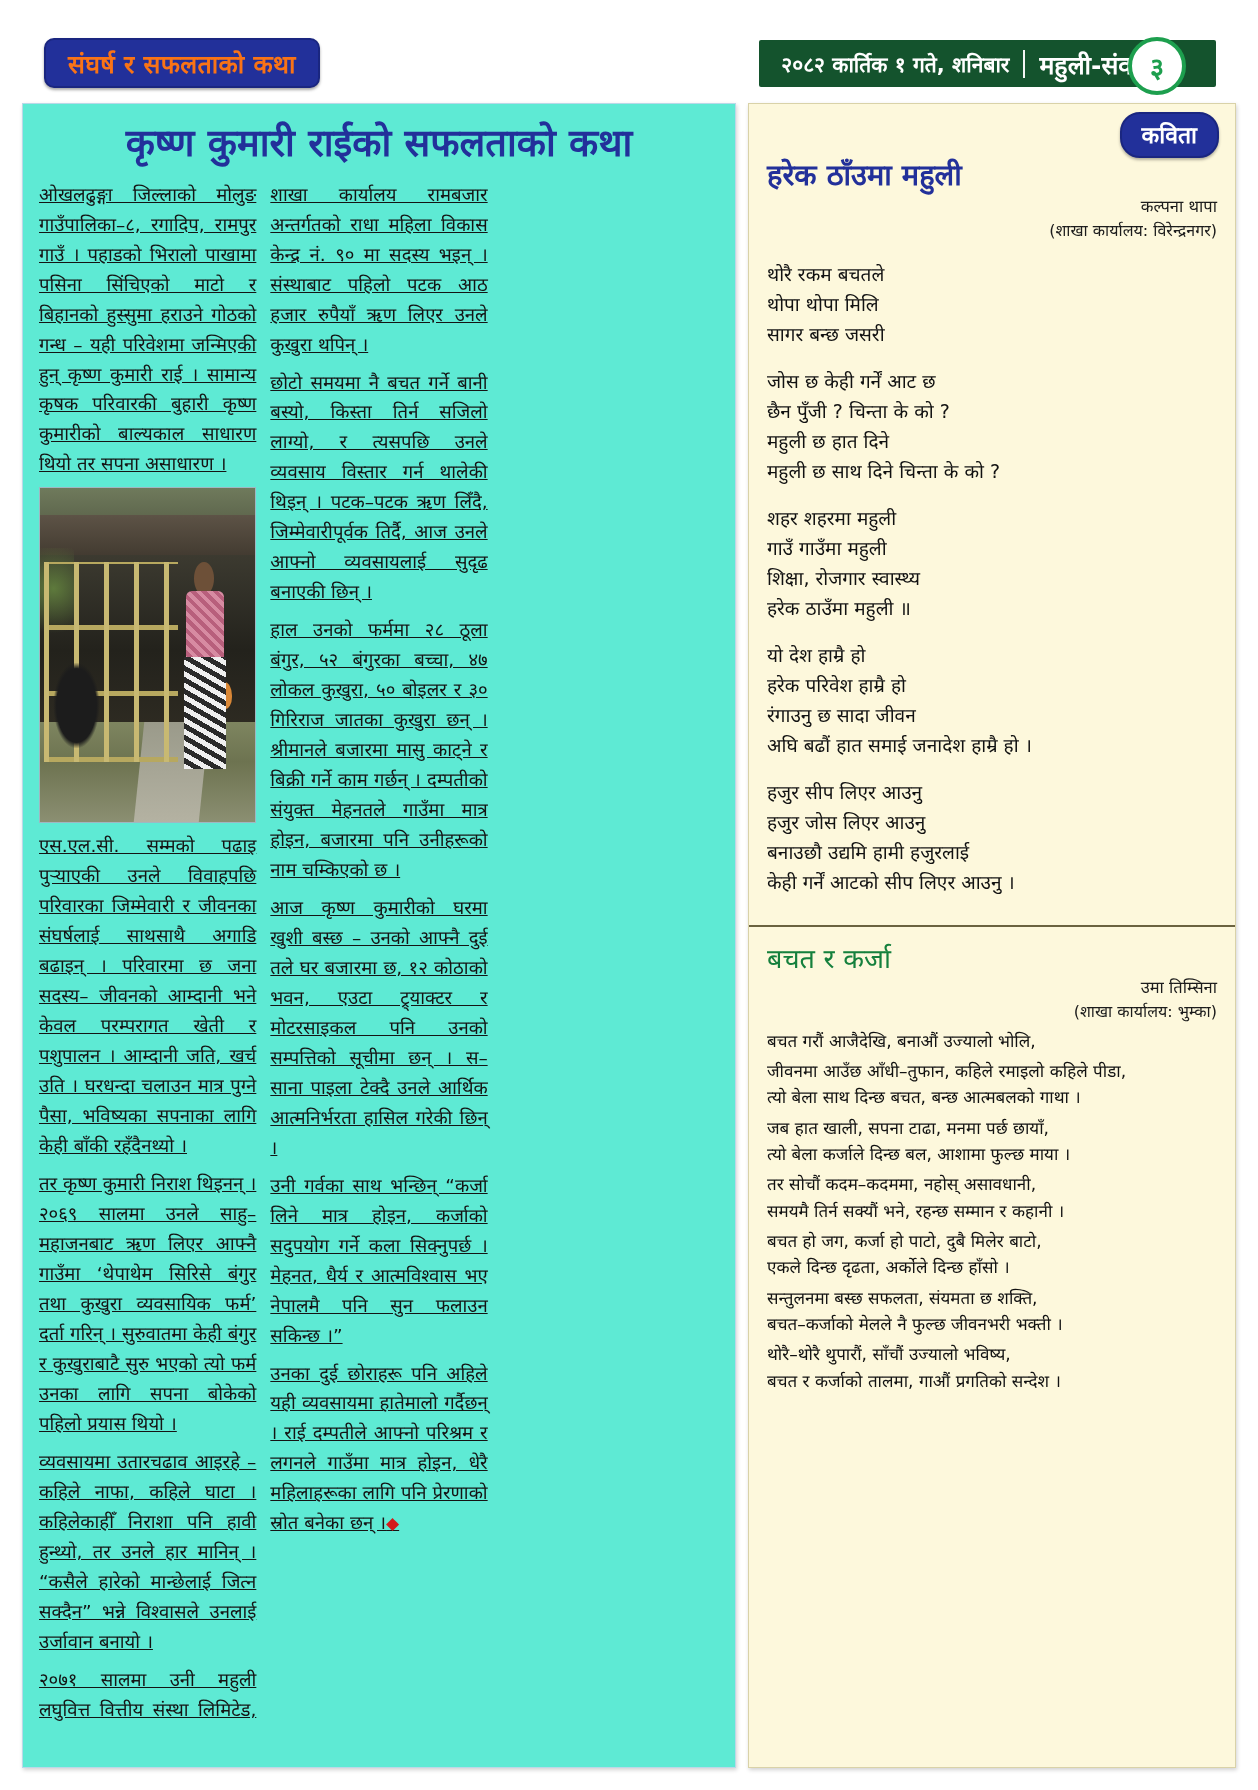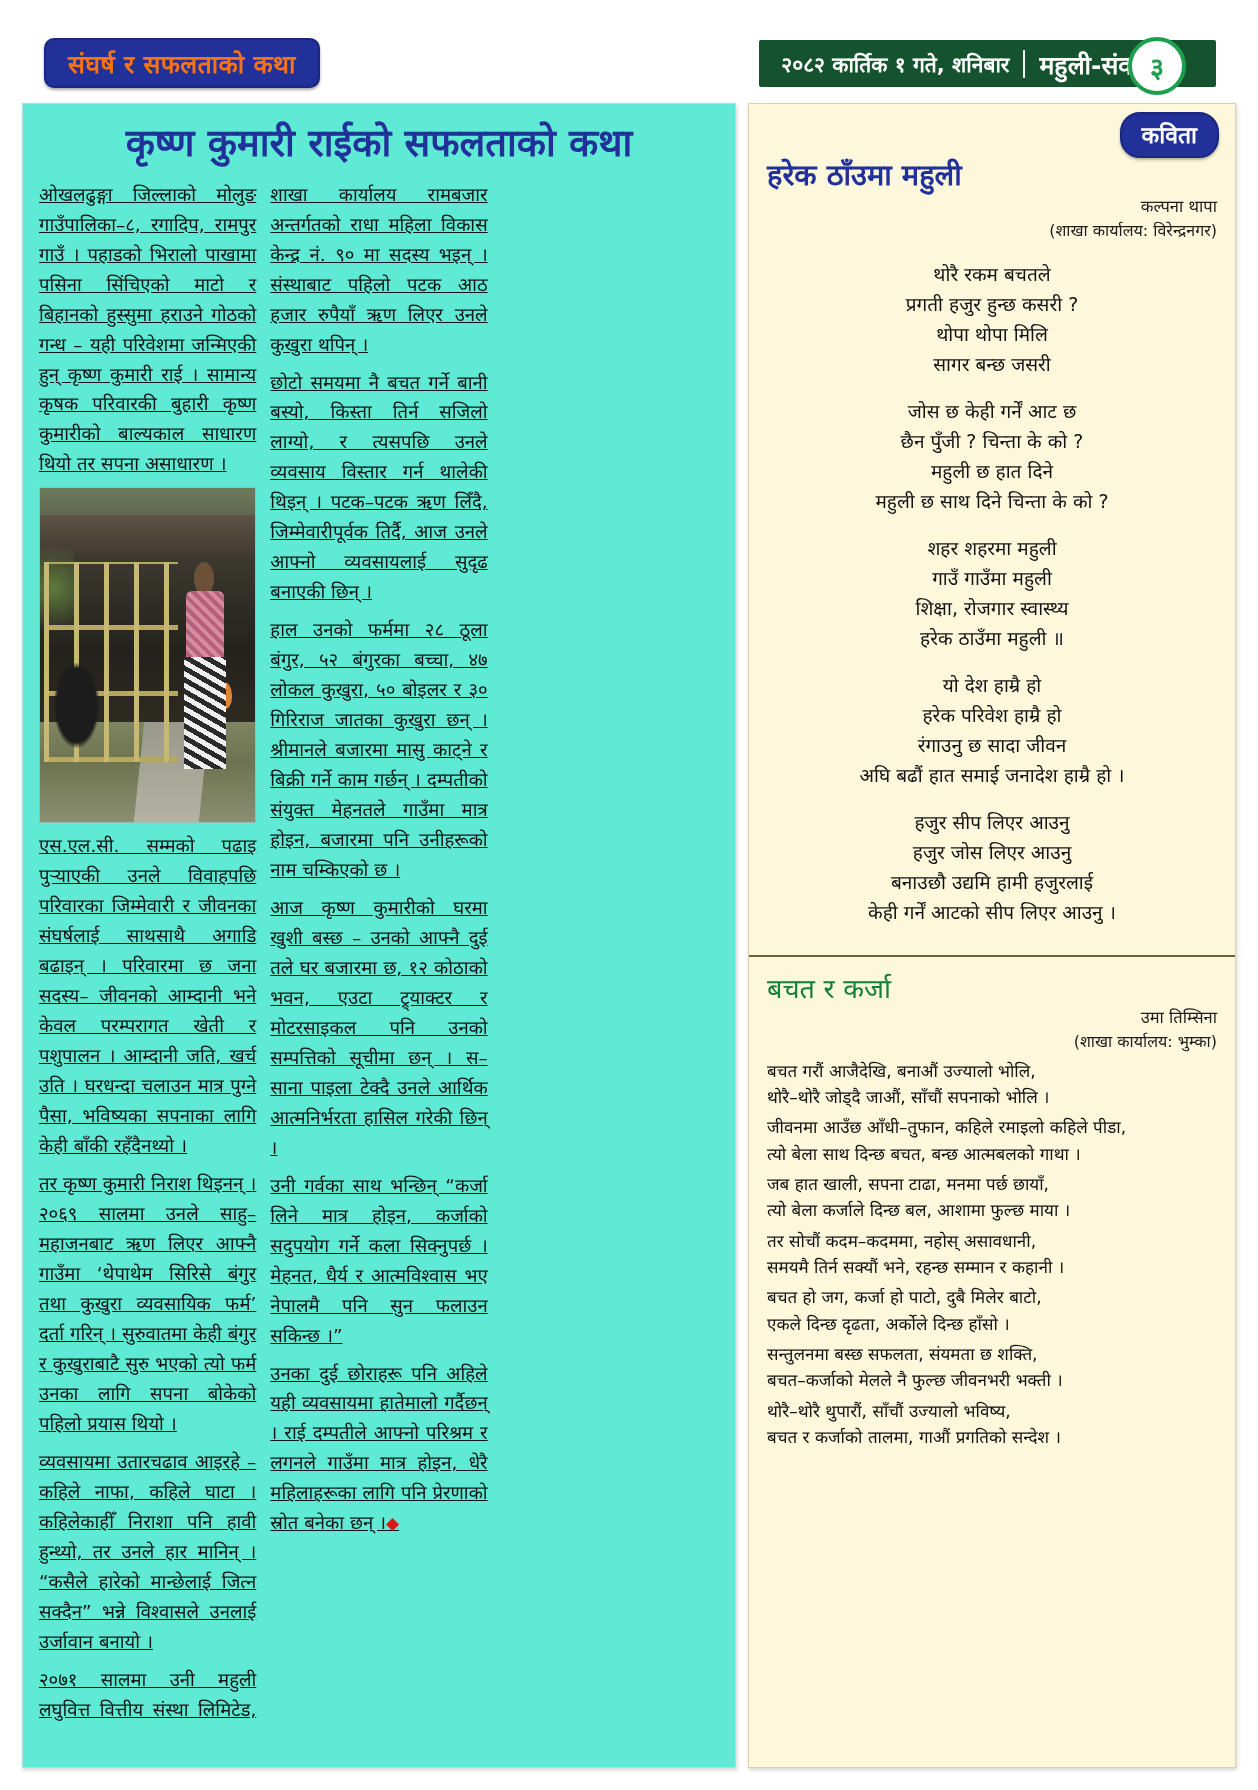--- a/index.html
+++ b/index.html
@@ -157,21 +157,21 @@
   }
   .byline {
     text-align: right; color: #1c1c1c;
     font-size: 16.5px; line-height: 1.45;
   }
   .byline .org { font-size: 16px; }
   .stanza {
     color: #111111; font-size: 19px; line-height: 1.58;
     margin-top: 17px;
   }
-  .stanza div { white-space: nowrap; text-align: center; }
+  .stanza div { white-space: nowrap; }
 
   .hr-sep { height: 2px; background: #6b6340; margin: 12px 0 0 0; }
 
   .savings-box { position: relative; padding: 12px 18px 16px 18px; }
   .savings-title {
     color: #15803d; font-size: 27px; font-weight: normal; margin-bottom: 0;
   }
   .couplet {
     color: #111111; font-size: 17px; line-height: 1.55; margin-top: 4px;
   }
@@ -241,21 +241,20 @@
     <div class="poem-box">
       <div class="kavita-badge">कविता</div>
       <div class="poem-title">हरेक ठाँउमा महुली</div>
       <div class="byline">
         <div>कल्पना थापा</div>
         <div class="org">(शाखा कार्यालय: विरेन्द्रनगर)</div>
       </div>
 
       <div class="stanza">
         <div>थोरै रकम बचतले</div>
-        <div>प्रगती हजुर हुन्छ कसरी ?</div>
         <div>थोपा थोपा मिलि</div>
         <div>सागर बन्छ जसरी</div>
       </div>
 
       <div class="stanza">
         <div>जोस छ केही गर्नें आट छ</div>
         <div>छैन पुँजी ? चिन्ता के को ?</div>
         <div>महुली छ हात दिने</div>
         <div>महुली छ साथ दिने चिन्ता के को ?</div>
       </div>
@@ -286,21 +285,20 @@
 
     <div class="savings-box">
       <div class="savings-title">बचत र कर्जा</div>
       <div class="byline">
         <div>उमा तिम्सिना</div>
         <div class="org">(शाखा कार्यालय: भुम्का)</div>
       </div>
 
       <div class="couplet">
         <div>बचत गरौं आजैदेखि, बनाऔं उज्यालो भोलि,</div>
-        <div>थोरै–थोरै जोड्दै जाऔं, साँचौं सपनाको भोलि ।</div>
       </div>
       <div class="couplet">
         <div>जीवनमा आउँछ आँधी–तुफान, कहिले रमाइलो कहिले पीडा,</div>
         <div>त्यो बेला साथ दिन्छ बचत, बन्छ आत्मबलको गाथा ।</div>
       </div>
       <div class="couplet">
         <div>जब हात खाली, सपना टाढा, मनमा पर्छ छायाँ,</div>
         <div>त्यो बेला कर्जाले दिन्छ बल, आशामा फुल्छ माया ।</div>
       </div>
       <div class="couplet">

